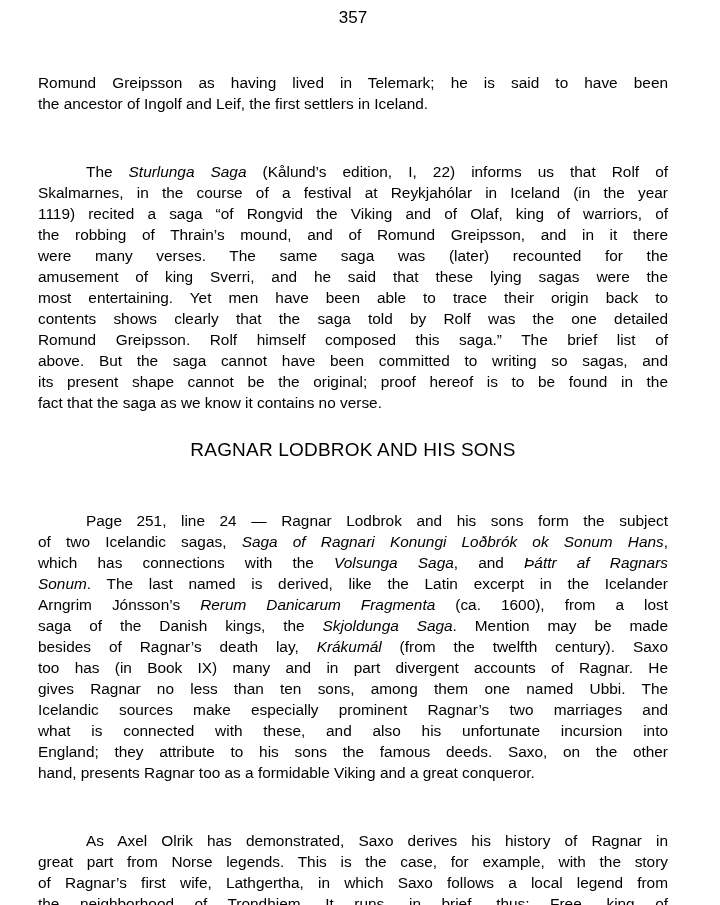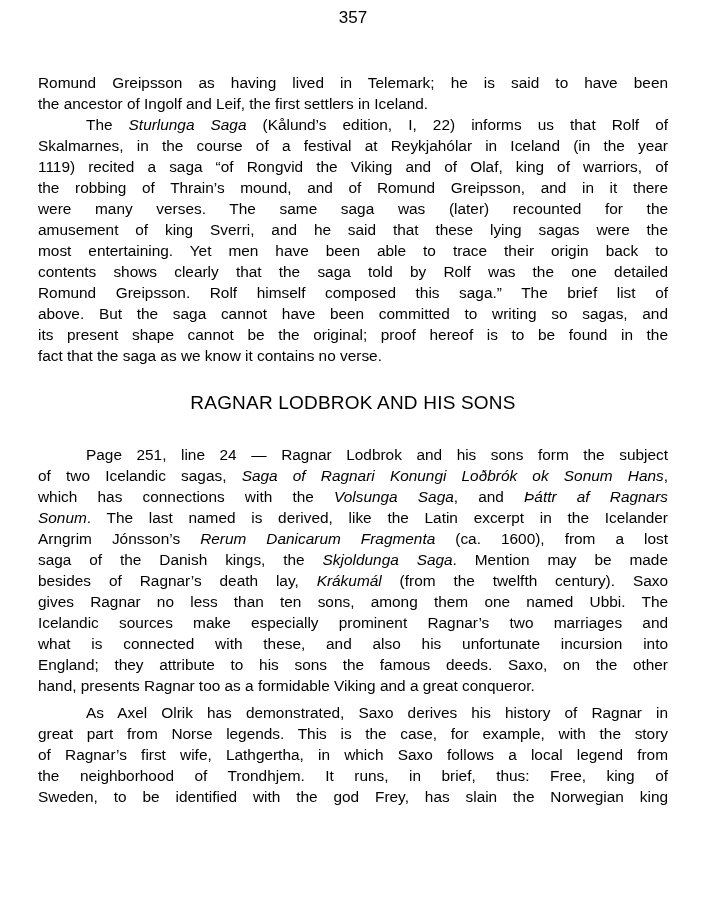--- a/index.html
+++ b/index.html
@@ -21,21 +21,21 @@
     text-align: center;
     font-size: 17px;
     line-height: 20px;
   }
   .para { margin: 0; }
   .line {
     text-align: justify;
     text-align-last: justify;
   }
   .line.last { text-align-last: left; }
-  .line.indent { padding-left: 48px; }
+  .line.indent { padding-left: 48px; margin-top: 47px; }
   .heading {
     font-size: 19px;
     font-weight: 400;
     line-height: 26px;
     text-align: center;
     letter-spacing: 0.2px;
     margin: 24px 0 28px 0;
   }
   [data-name="paragraph-4"] { margin-top: 6px; }
   i { font-style: italic; }
@@ -66,20 +66,21 @@
       </div>
       <h2 class="heading" data-name="section-heading">RAGNAR LODBROK AND HIS SONS</h2>
       <div class="para" data-name="paragraph-3">
         <div class="line indent" data-name="text-line"><span>Page 251, line 24 — Ragnar Lodbrok and his sons form the subject</span></div>
         <div class="line" data-name="text-line"><span>of two Icelandic sagas, </span><i>Saga of Ragnari Konungi Loðbrók ok Sonum Hans</i><span>,</span></div>
         <div class="line" data-name="text-line"><span>which has connections with the </span><i>Volsunga Saga</i><span>, and </span><i>Þáttr af Ragnars</i></div>
         <div class="line" data-name="text-line"><i>Sonum</i><span>. The last named is derived, like the Latin excerpt in the Icelander</span></div>
         <div class="line" data-name="text-line"><span>Arngrim Jónsson’s </span><i>Rerum Danicarum Fragmenta</i><span> (ca. 1600), from a lost</span></div>
         <div class="line" data-name="text-line"><span>saga of the Danish kings, the </span><i>Skjoldunga Saga</i><span>. Mention may be made</span></div>
         <div class="line" data-name="text-line"><span>besides of Ragnar’s death lay, </span><i>Krákumál</i><span> (from the twelfth century). Saxo</span></div>
+        <div class="line" data-name="text-line"><span>too has (in Book IX) many and in part divergent accounts of Ragnar. He</span></div>
         <div class="line" data-name="text-line"><span>gives Ragnar no less than ten sons, among them one named Ubbi. The</span></div>
         <div class="line" data-name="text-line"><span>Icelandic sources make especially prominent Ragnar’s two marriages and</span></div>
         <div class="line" data-name="text-line"><span>what is connected with these, and also his unfortunate incursion into</span></div>
         <div class="line" data-name="text-line"><span>England; they attribute to his sons the famous deeds. Saxo, on the other</span></div>
         <div class="line last" data-name="text-line"><span>hand, presents Ragnar too as a formidable Viking and a great conqueror.</span></div>
       </div>
       <div class="para" data-name="paragraph-4">
         <div class="line indent" data-name="text-line"><span>As Axel Olrik has demonstrated, Saxo derives his history of Ragnar in</span></div>
         <div class="line" data-name="text-line"><span>great part from Norse legends. This is the case, for example, with the story</span></div>
         <div class="line" data-name="text-line"><span>of Ragnar’s first wife, Lathgertha, in which Saxo follows a local legend from</span></div>

